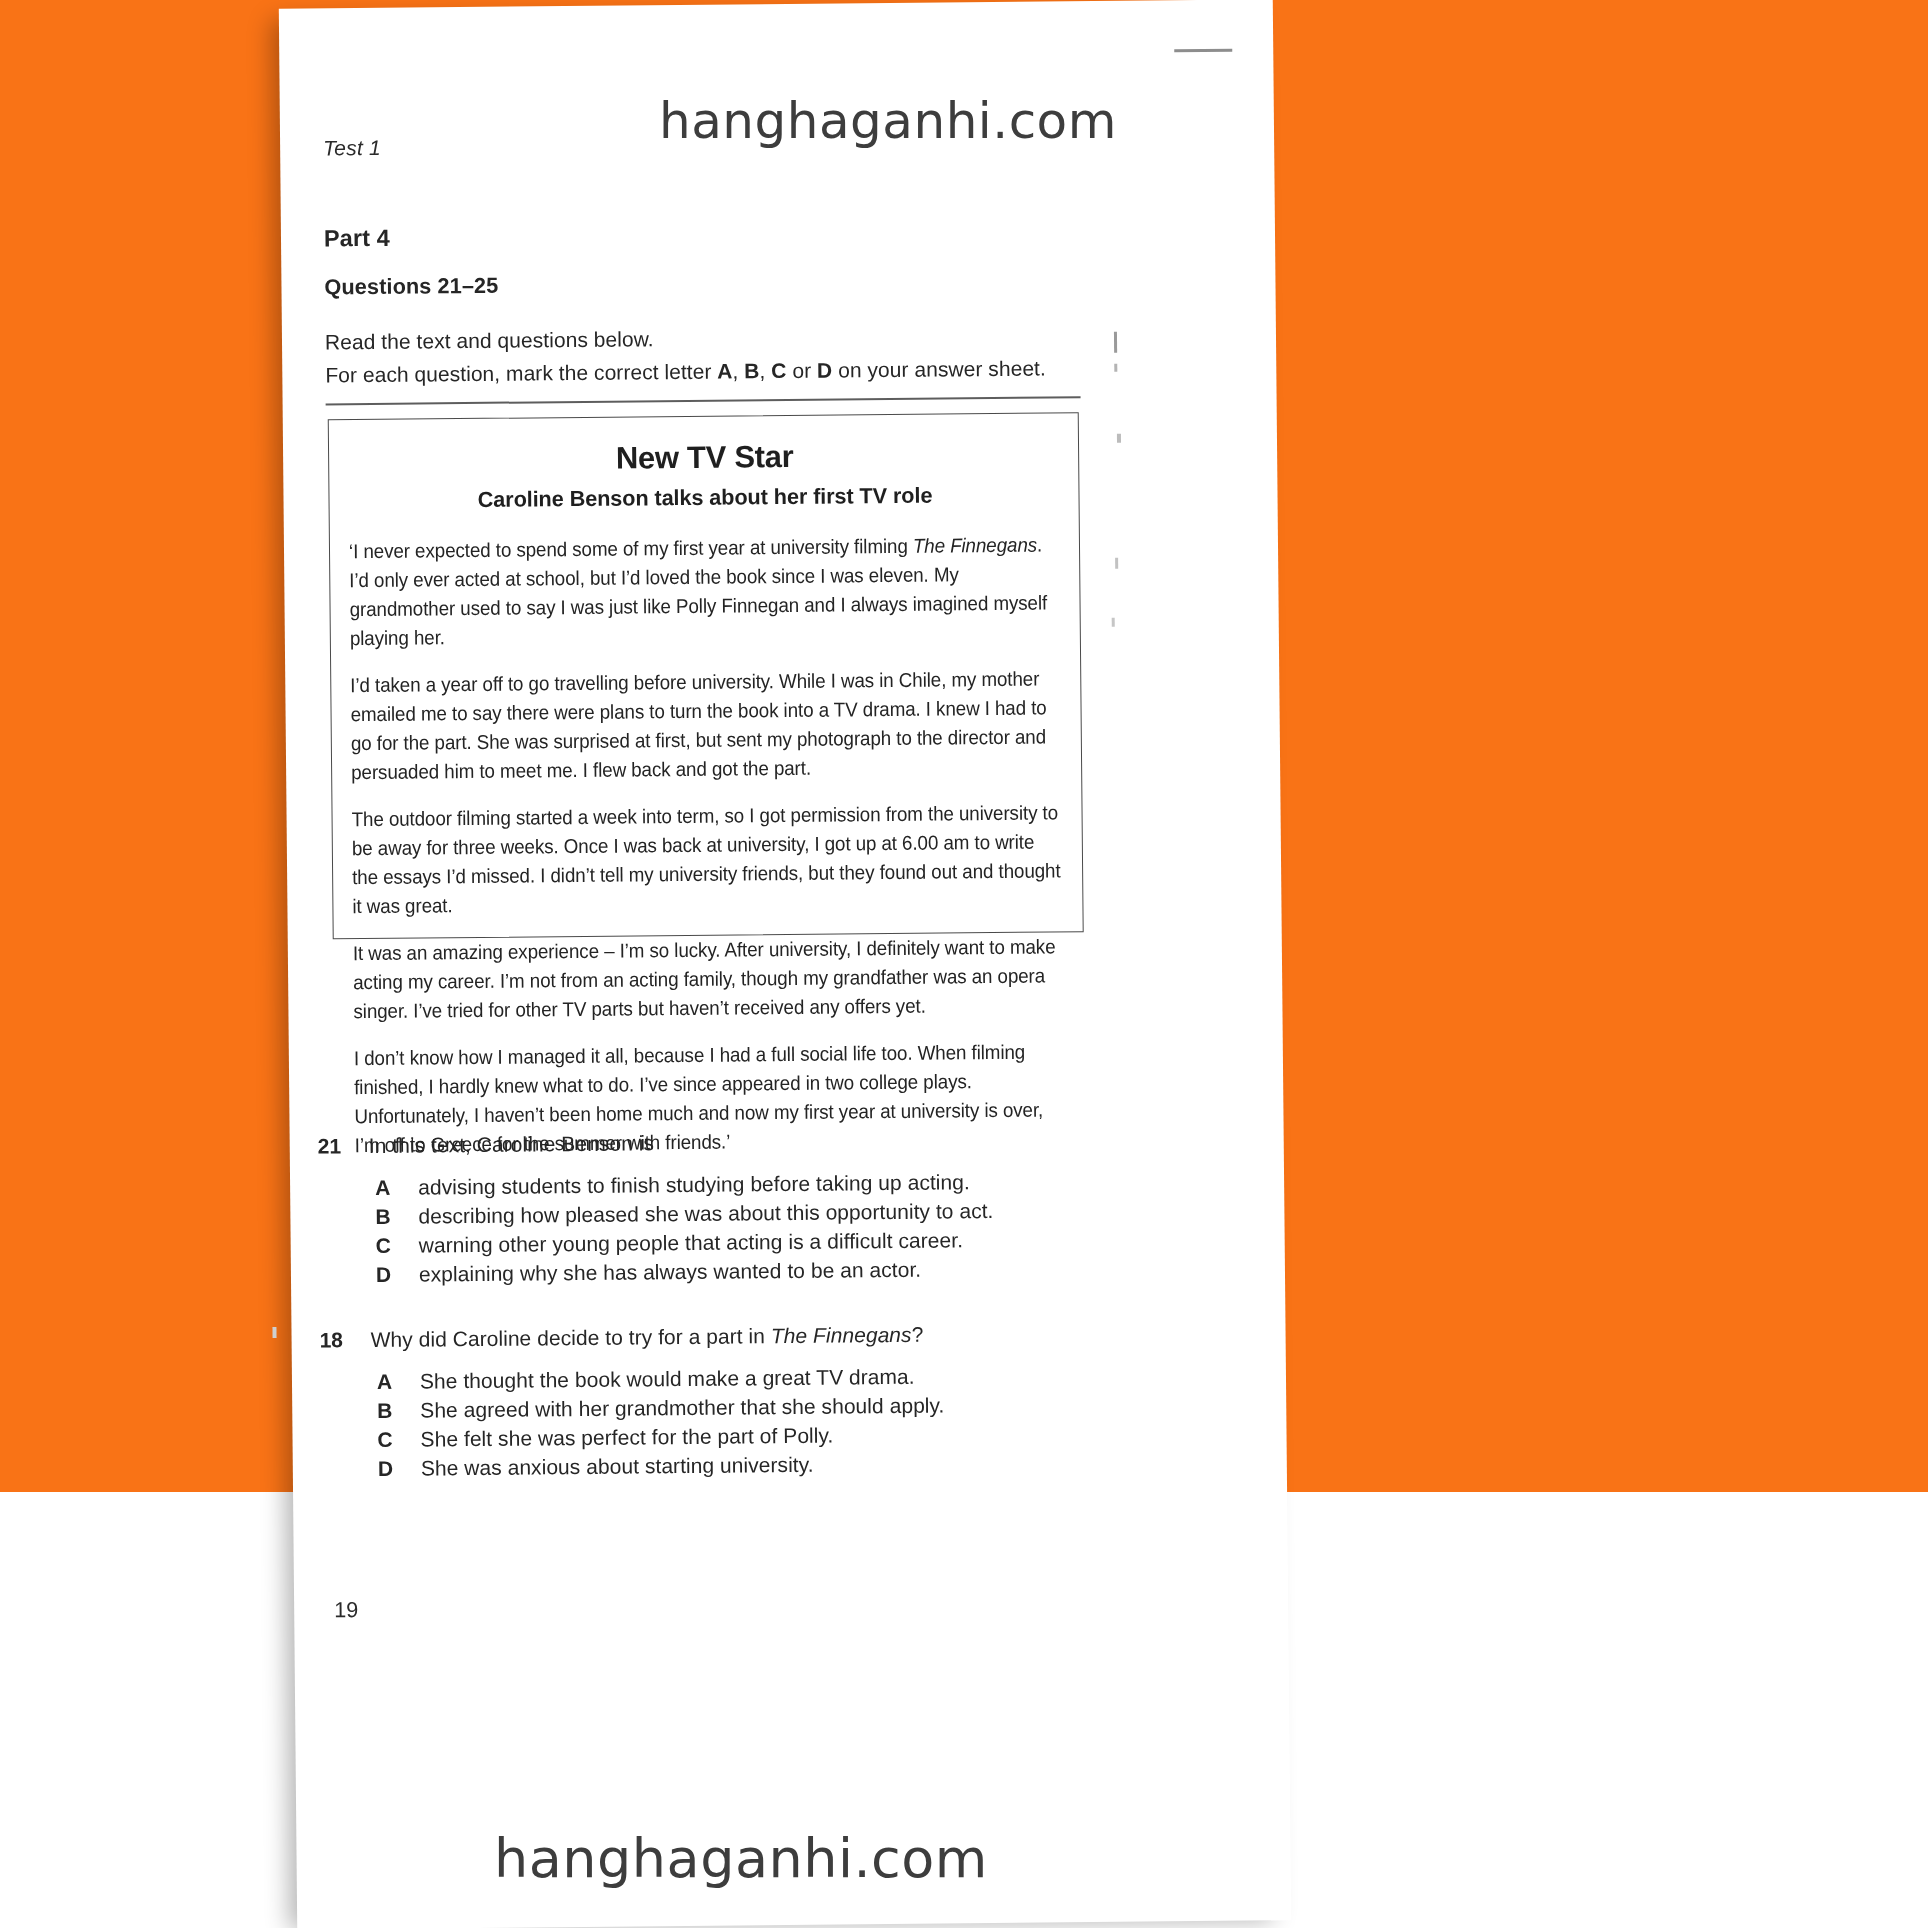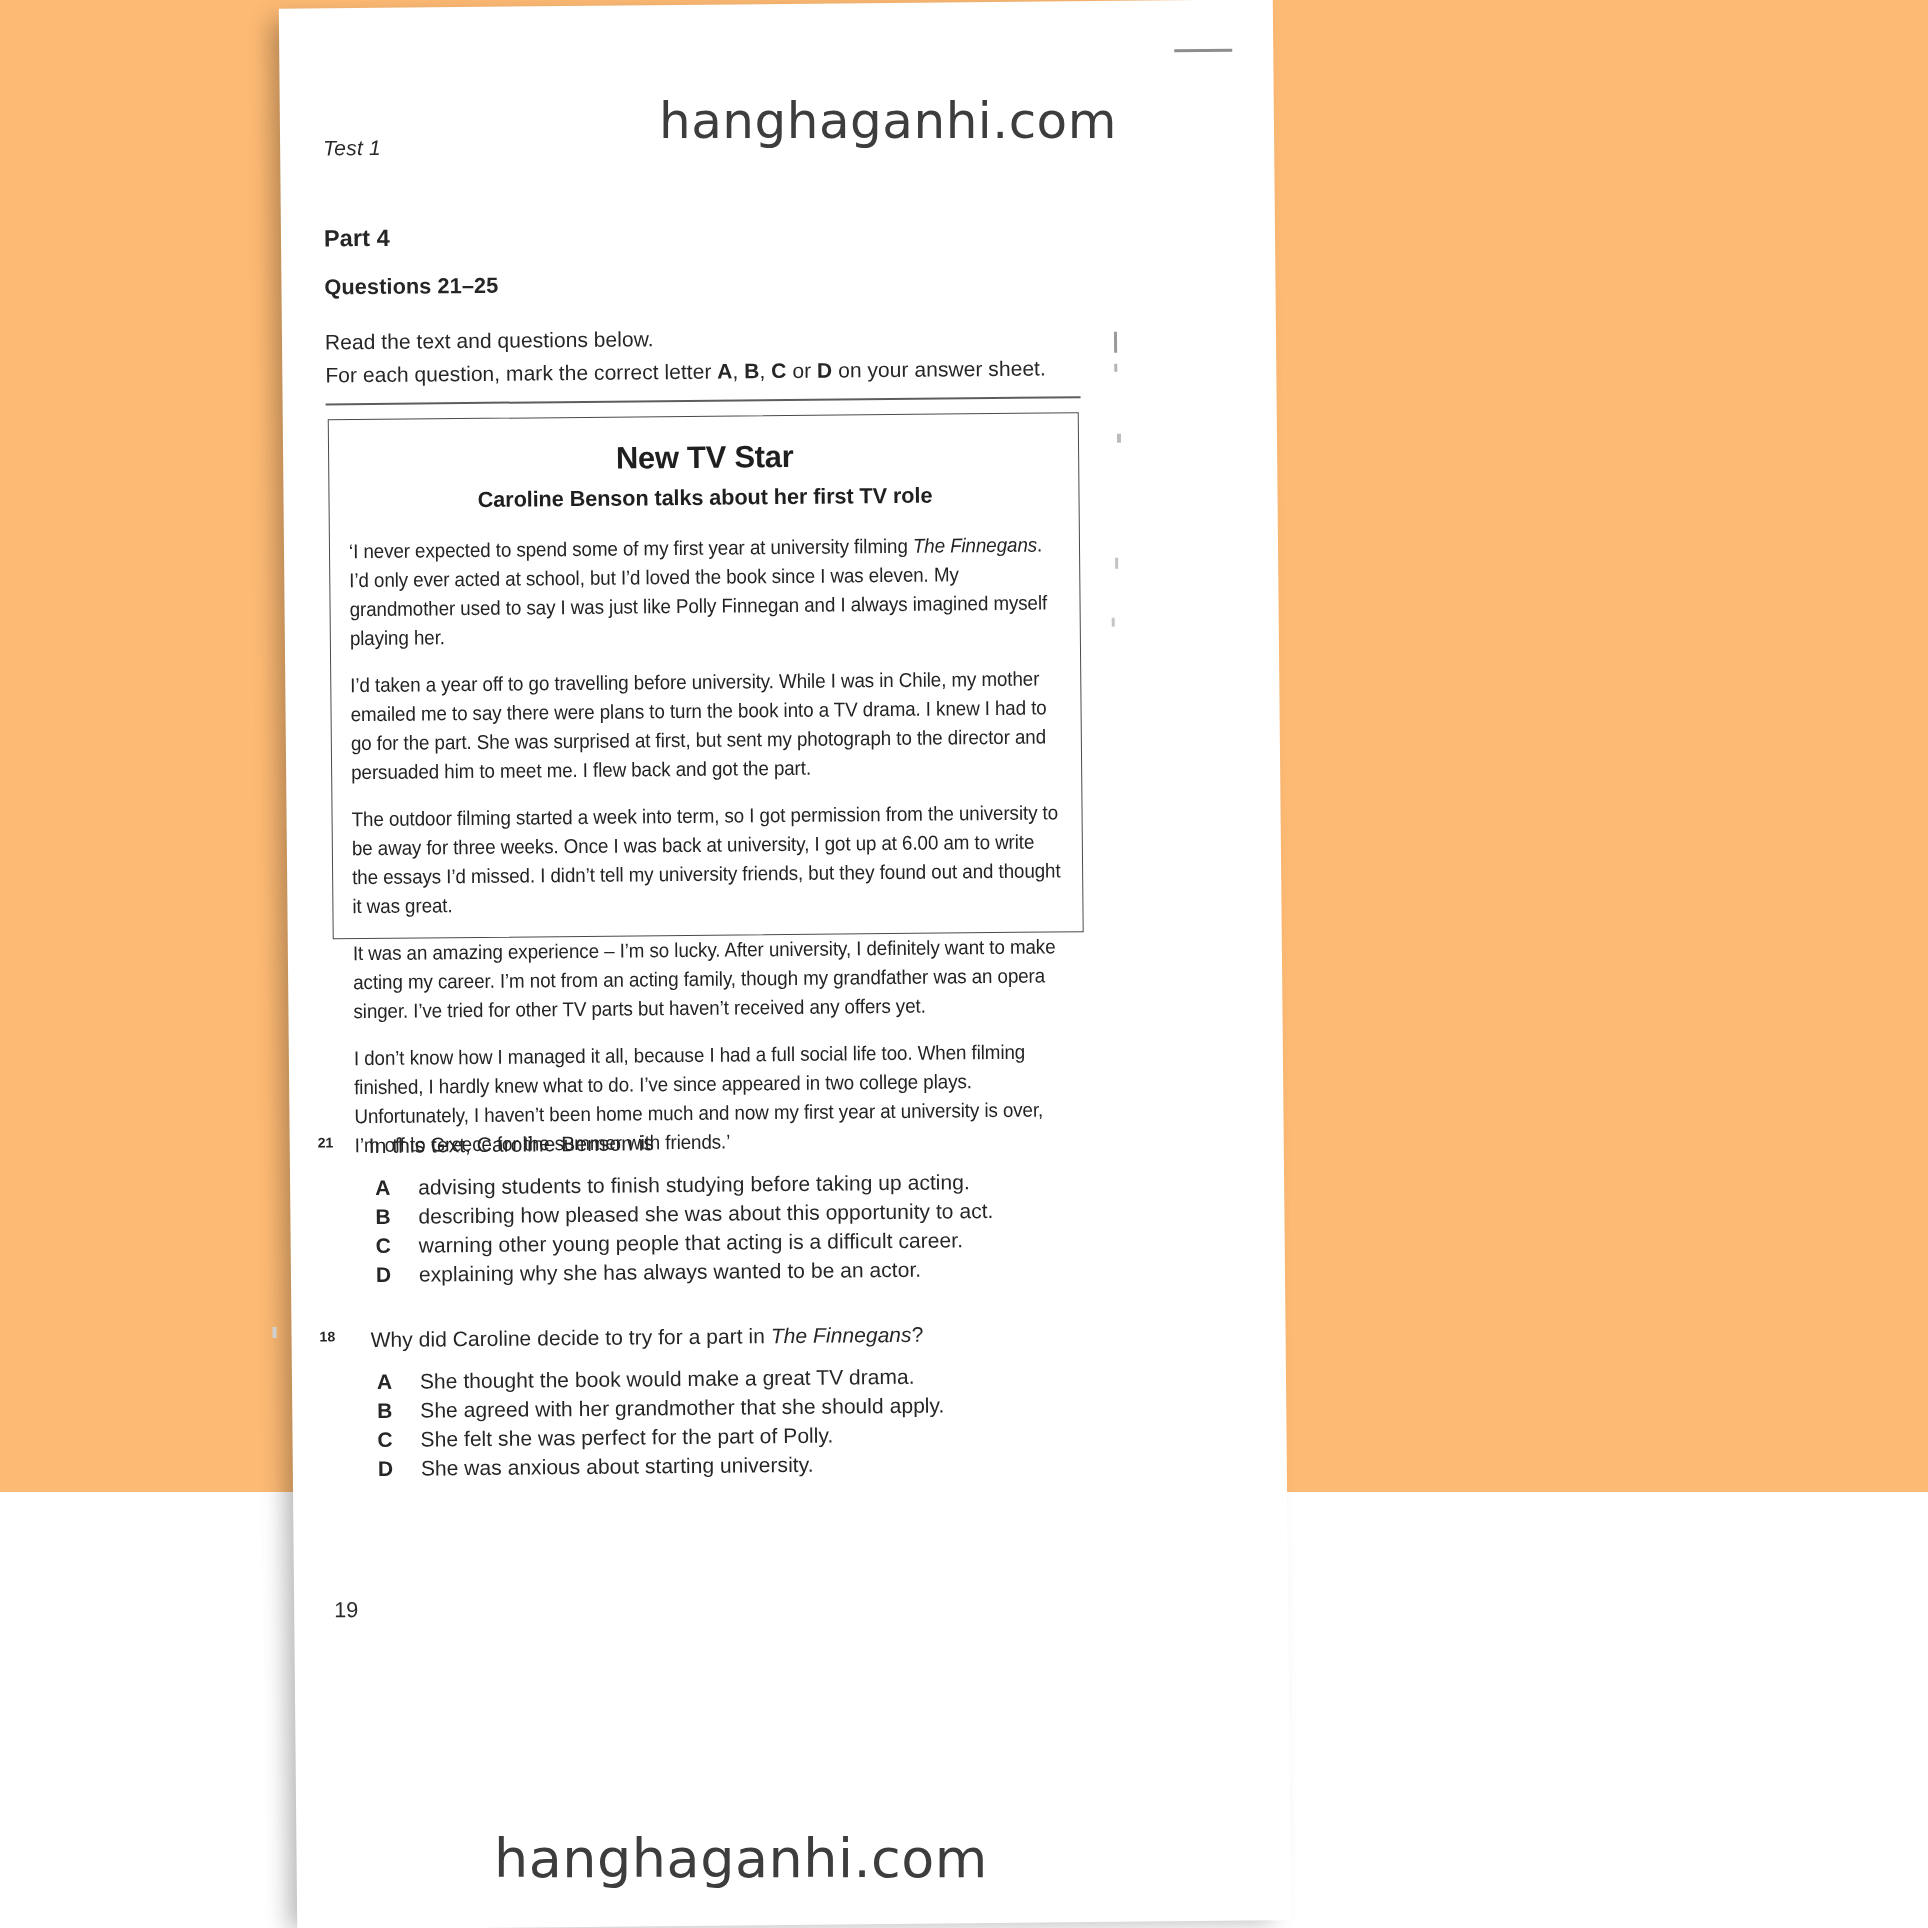--- a/index.html
+++ b/index.html
@@ -8,21 +8,21 @@
     width: 1928px;
     height: 1928px;
     background: #ffffff;
     overflow: hidden;
   }
 
   #stage {
     position: relative;
     width: 1928px;
     height: 1492px;
-    background: #fdba74;
+    background: #f97316;
     font-family: "Liberation Sans", sans-serif;
   }
 
   
   #page-sheet {
     position: absolute;
     left: 288px;
     top: 3.8px;
     width: 994px;
     height: 1921px;
@@ -140,21 +140,21 @@
     width: 106.4%;
   }
   .article-body p i { font-style: italic; }
 
   
   .q-block { position: absolute; left: 0; width: 100%; }
 
   .q-num {
     position: absolute;
     left: 28px;
-    font-size: 14px;
+    font-size: 21px;
     font-weight: bold;
   }
 
   .q-stem {
     position: absolute;
     left: 79px;
     font-size: 21px;
     letter-spacing: 0.05px;
   }
   .q-stem i { font-style: italic; }

